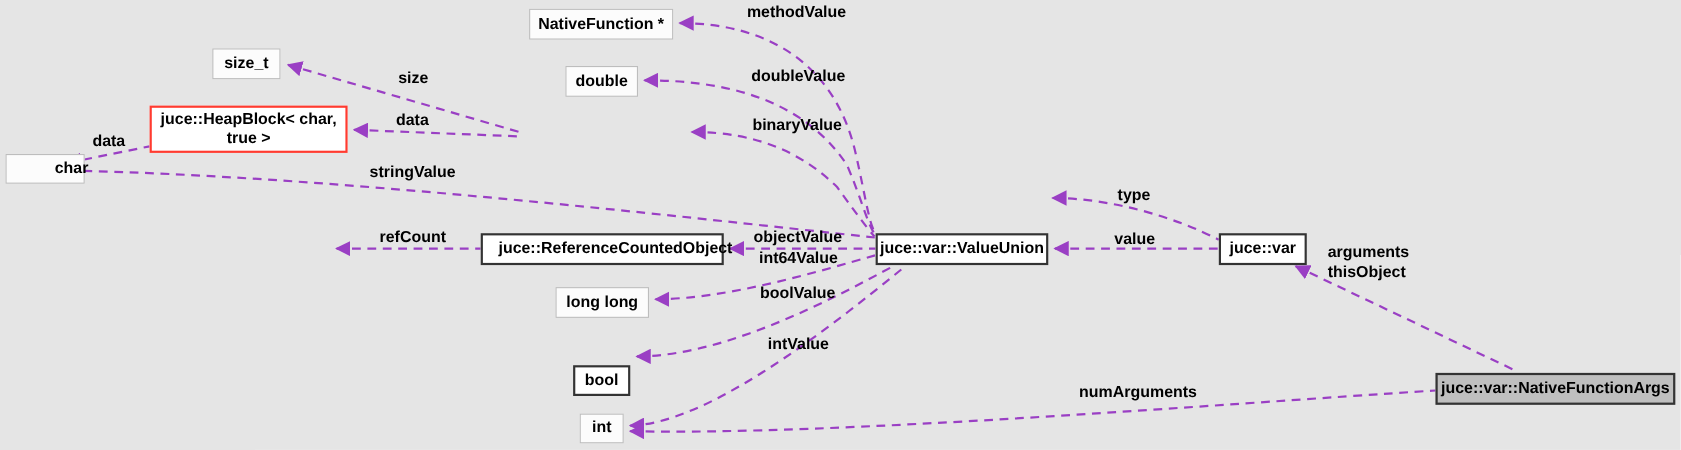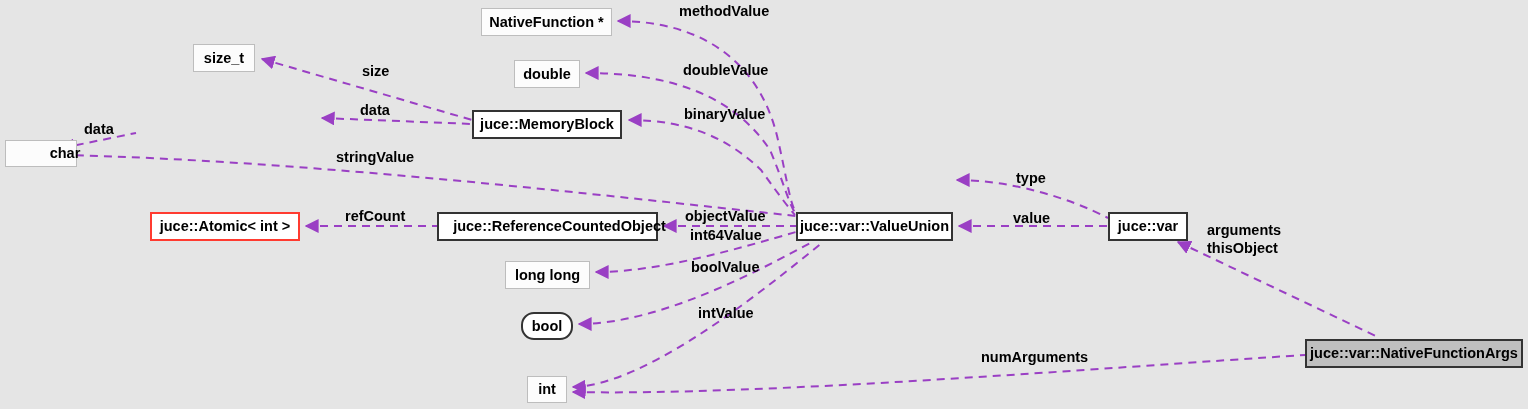--- a/index.html
+++ b/index.html
@@ -100,37 +100,37 @@
       <path d="M 1178 242 L 1380 338"></path>
     </g>
   </svg>
 
   <div class="node b-gray" style="left:481px; top:8px; width:131px; height:28px;">NativeFunction *</div>
 
   <div class="node b-gray" style="left:193px; top:44px; width:62px; height:28px;">size_t</div>
 
   <div class="node b-gray" style="left:514px; top:60px; width:66px; height:28px;">double</div>
 
+  <div class="node b-red" style="left:136px; top:96px; width:180px; height:43px;">juce::HeapBlock&lt; char,
+true &gt;</div>
 
-  <div class="node b-dark" style="left:472px; top:110px; width:150px; height:29px;">juce::MemoryBlock</div>
 
   <div class="node b-gray" style="left:5px; top:140px; width:72px; height:27px;padding-left:48px;">char</div>
 
 
-  <div class="node b-red" style="left:150px; top:212px; width:150px; height:29px;">juce::Atomic&lt; int &gt;</div>
 
   <div class="node b-dark" style="left:437px; top:212px; width:221px; height:29px;padding-left:24px;">juce::ReferenceCountedObject</div>
 
   <div class="node b-dark" style="left:796px; top:212px; width:157px; height:29px;">juce::var::ValueUnion</div>
 
   <div class="node b-dark" style="left:1108px; top:212px; width:80px; height:29px;">juce::var</div>
 
   <div class="node b-gray" style="left:505px; top:261px; width:85px; height:28px;">long long</div>
 
-  <div class="node b-dark" style="left:521px; top:312px; width:52px; height:28px;border-radius:13px;">bool</div>
+  <div class="node b-dark" style="left:521px; top:332px; width:52px; height:28px;">bool</div>
 
   <div class="node b-filled" style="left:1305px; top:339px; width:218px; height:29px;">juce::var::NativeFunctionArgs</div>
 
   <div class="node b-gray" style="left:527px; top:376px; width:40px; height:27px;">int</div>
 
   <div class="edge-label" style="left:679px; top:3px;">methodValue</div>
 
   <div class="edge-label" style="left:362px; top:63px;">size</div>
 
   <div class="edge-label" style="left:683px; top:62px;">doubleValue</div>

